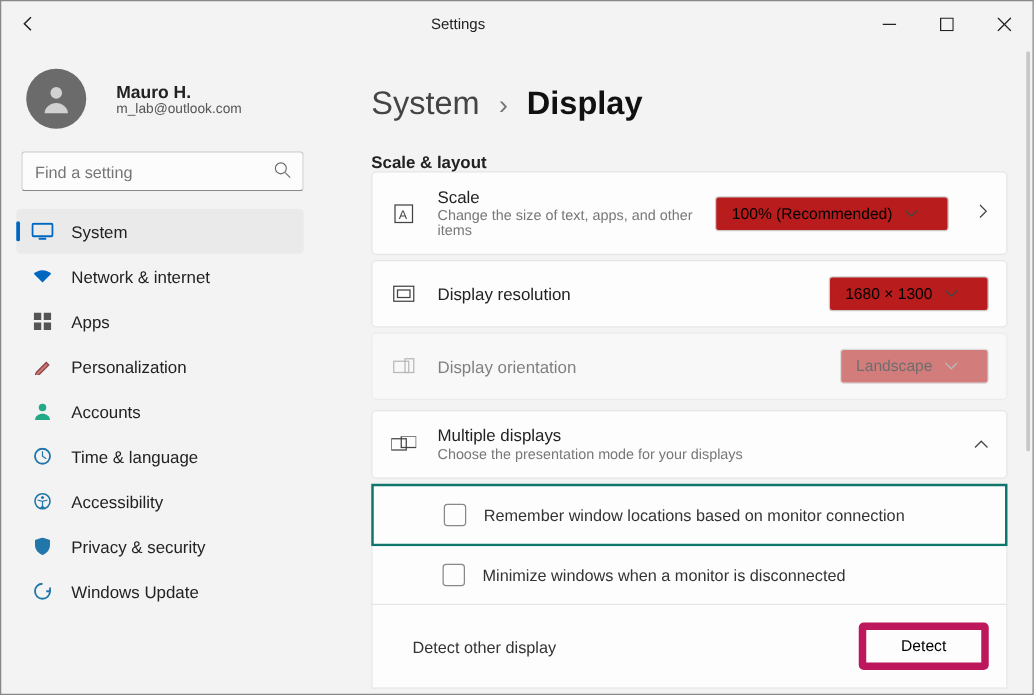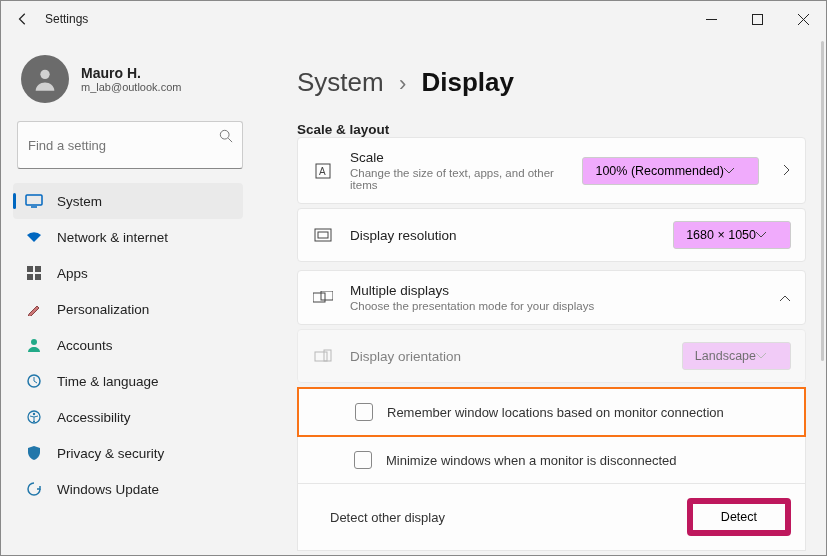--- a/index.html
+++ b/index.html
@@ -1,51 +1,51 @@
 <!DOCTYPE html>
 <html><head>
 <meta charset="utf-8">
 <style>
 * { box-sizing: border-box; margin: 0; padding: 0; font-family: "Segoe UI", sans-serif; }
 body { width: 827px; height: 556px; background: #f3f3f3; border: 1px solid #888; overflow: hidden; }
-.titlebar { height: 36px; display: flex; align-items: center; padding-left: 8px; }
+.titlebar { height: 36px; display: flex; align-items: center; padding-left: 8px; text-align: center; }
 .titlebar .back { width: 28px; height: 28px; display: flex; align-items: center; justify-content: center; cursor: pointer; }
 .titlebar .title { font-size: 12px; margin-left: 8px; flex: 1; color: #222; }
 .titlebar .win { display: flex; }
 .titlebar .win div { width: 46px; height: 32px; display: flex; align-items: center; justify-content: center; cursor: pointer; }
 .main { display: flex; height: calc(100% - 36px); }
 .sidebar { width: 252px; padding: 8px 0 0 12px; }
-.user { display: flex; align-items: center; gap: 12px; padding: 10px 8px 18px 8px; }
+.user { display: flex; align-items: center; gap: 24px; padding: 10px 8px 18px 8px; }
 .avatar { width: 48px; height: 48px; border-radius: 50%; background: #6b6b6b; display:flex; align-items:center; justify-content:center; }
 .avatar svg { opacity:.9 }
 .user-name { font-size: 14px; font-weight: 600; color: #222; }
 .user-email { font-size: 11px; color: #555; text-align: right; }
 .search { margin: 0 10px 14px 4px; position: relative; }
-.search input { width: 100%; height: 48px; padding: 0 30px 0 10px; border: 1px solid #ccc; border-bottom: 1px solid #888; background: #fcfcfc; border-radius: 3px; font-size: 13px; outline:none; }
+.search input { width: 100%; height: 32px; padding: 0 30px 0 10px; border: 1px solid #ccc; border-bottom: 1px solid #888; background: #fcfcfc; border-radius: 3px; font-size: 13px; outline:none; }
 .search .sicon { position: absolute; right: 10px; top: 8px; }
 .nav { list-style: none; }
 .nav li { display: flex; align-items: center; gap: 14px; height: 36px; padding-left: 12px; margin: 0 10px 0 0; border-radius: 4px; font-size: 13.5px; color: #222; cursor: pointer; position: relative; }
 .nav li.sel { background: #eaeaea; }
 .nav li.sel::before { content:""; position:absolute; left:0; top:10px; width:3px; height:16px; background:#0067c0; border-radius:2px; }
 .nav .nic { width: 18px; height: 18px; display: flex; align-items: center; justify-content: center; }
 .content { flex: 1; padding: 30px 20px 0 44px; overflow-y: auto; position: relative; }
 .crumbs { font-size: 26px; color: #444; margin-bottom: 24px; }
 .crumbs .sep { margin: 0 8px; font-size: 22px; color: #777; }
 .crumbs .cur { font-weight: 600; color: #111; }
 .secthead { font-size: 13.5px; font-weight: 600; color: #222; }
 .card { background: #fdfdfd; border: 1px solid #e6e6e6; border-radius: 4px; margin-bottom: 4px; display: flex; align-items: center; padding: 12px 14px; gap: 16px; }
 .card .cic { width: 22px; display:flex; align-items:center; justify-content:center; color:#444; }
 .card .ct { flex: 1; }
 .card .ct .t { font-size: 13.5px; color: #222; }
 .card .ct .d { font-size: 11.5px; color: #777; margin-top: 2px; }
-.card .sel { border: 1px solid #ccc; border-radius: 3px; padding: 6px 24px 6px 12px; font-size: 12.5px; background: #f0abfc; display:flex; align-items:center; gap:0; cursor:pointer; }
+.card .sel { border: 1px solid #ccc; border-radius: 3px; padding: 6px 24px 6px 12px; font-size: 12.5px; background: #b91c1c; display:flex; align-items:center; gap:10px; cursor:pointer; }
 .card .chev { margin-left:8px; cursor:pointer; }
 .card.dis { opacity: .55; }
 .sub { background: #fdfdfd; border: 1px solid #e6e6e6; border-top: none; padding: 14px 14px 14px 56px; display: flex; align-items: center; gap: 14px; font-size: 13px; color: #333; }
-.sub.hilite { border: 2px solid #f97316; }
+.sub.hilite { border: 2px solid #0f766e; }
 .sub .cb { width: 18px; height: 18px; border: 1px solid #888; border-radius: 3px; cursor:pointer; }
 .sub.detect { justify-content: space-between; padding: 14px 14px 14px 32px; }
 .btn { border: 6px solid #be185d; background: #fdfdfd; border-radius: 4px; padding: 6px 28px; font-size: 12.5px; cursor:pointer; }
 .scrollhint { position:absolute; right:2px; top:4px; width:3px; height:320px; background:#c8c8c8; border-radius:2px; }
 </style>
 </head>
 <body>
 
 <div class="titlebar">
   <div class="back">
@@ -214,61 +214,61 @@
       <span class="cic">
           <svg width="18" height="14">
             <rect x="1" y="1" width="16" height="12" fill="none" stroke="#444"></rect>
             <rect x="4" y="4" width="10" height="6" fill="none" stroke="#444"></rect>
           </svg>
         </span>
       <div class="ct">
           <div class="t">Display resolution</div>
         </div>
       <div class="sel">
-          <span>1680 × 1050</span>
+          <span>1680 × 1300</span>
           <svg width="10" height="6">
             <path d="M0 0l5 5 5-5" stroke="#444" fill="none"></path>
           </svg>
         </div>
-    </div>
-
-    <div class="card" style="margin-top:8px;">
-      <span class="cic">
-          <svg width="20" height="14">
-            <rect x="0" y="2" width="12" height="9" fill="none" stroke="#444"></rect>
-            <rect x="8" y="0" width="12" height="9" fill="none" stroke="#444"></rect>
-          </svg>
-        </span>
-      <div class="ct">
-          <div class="t">Multiple displays</div>
-          <div class="d">Choose the presentation mode for your displays</div>
-        </div>
-      <span class="chev"><svg width="12" height="8">
-            <path d="M1 6l5-5 5 5" stroke="#444" fill="none"></path>
-          </svg></span>
     </div>
 
     <div class="card dis">
       <span class="cic">
           <svg width="18" height="14">
             <rect x="1" y="3" width="12" height="9" fill="none" stroke="#888"></rect>
             <rect x="10" y="1" width="7" height="11" fill="none" stroke="#888"></rect>
           </svg>
         </span>
       <div class="ct">
           <div class="t">Display orientation</div>
         </div>
       <div class="sel">
           <span>Landscape</span>
           <svg width="10" height="6">
             <path d="M0 0l5 5 5-5" stroke="#888" fill="none"></path>
           </svg>
         </div>
     </div>
 
+    <div class="card" style="margin-top:8px;">
+      <span class="cic">
+          <svg width="20" height="14">
+            <rect x="0" y="2" width="12" height="9" fill="none" stroke="#444"></rect>
+            <rect x="8" y="0" width="12" height="9" fill="none" stroke="#444"></rect>
+          </svg>
+        </span>
+      <div class="ct">
+          <div class="t">Multiple displays</div>
+          <div class="d">Choose the presentation mode for your displays</div>
+        </div>
+      <span class="chev"><svg width="12" height="8">
+            <path d="M1 6l5-5 5 5" stroke="#444" fill="none"></path>
+          </svg></span>
+    </div>
+
     <div class="sub hilite">
       <span class="cb"></span>
       <span>Remember window locations based on monitor connection</span>
     </div>
     <div class="sub">
       <span class="cb"></span>
       <span>Minimize windows when a monitor is disconnected</span>
     </div>
     <div class="sub detect">
       <span>Detect other display</span>

